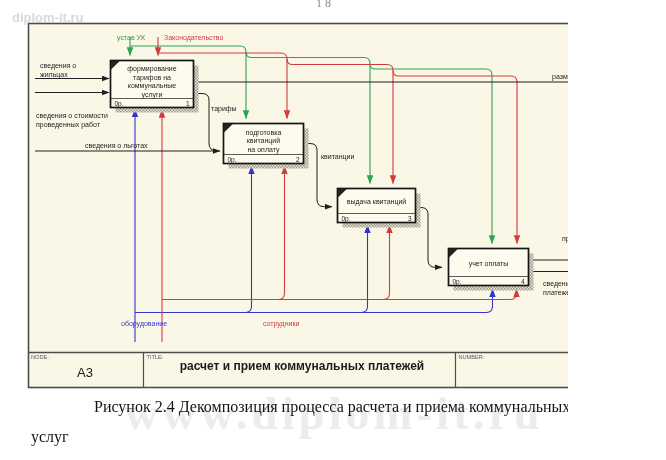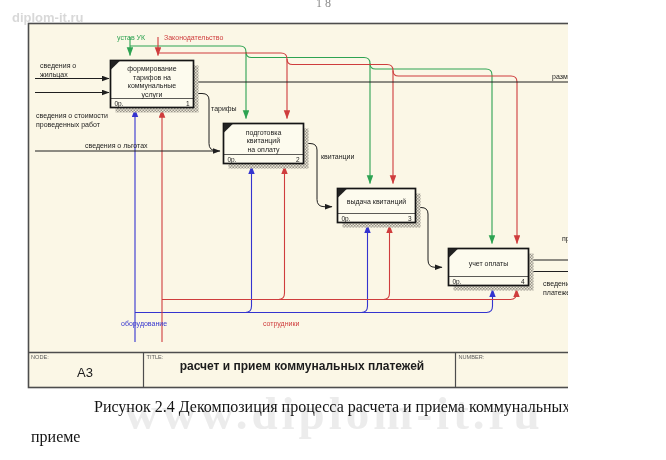--- a/index.html
+++ b/index.html
@@ -165,15 +165,15 @@
       <text class="t55" x="31" y="359">NODE:</text>
       <text class="t55" x="146.5" y="359">TITLE:</text>
       <text class="t55" x="458.5" y="359">NUMBER:</text>
       <text class="tA3" x="85" y="377" text-anchor="middle">A3</text>
       <text class="tTitle" x="302" y="370" text-anchor="middle">расчет и прием  коммунальных  платежей</text>
     </g>
   </svg>
 
   <div class="wm-large">www.diplom-it.ru</div>
   <div class="caption-1">Рисунок 2.4 Декомпозиция процесса расчета и приема коммунальных</div>
-  <div class="caption-2">приеме</div>
+  <div class="caption-2">услуг</div>
 
 </div>
 
 </body></html>

